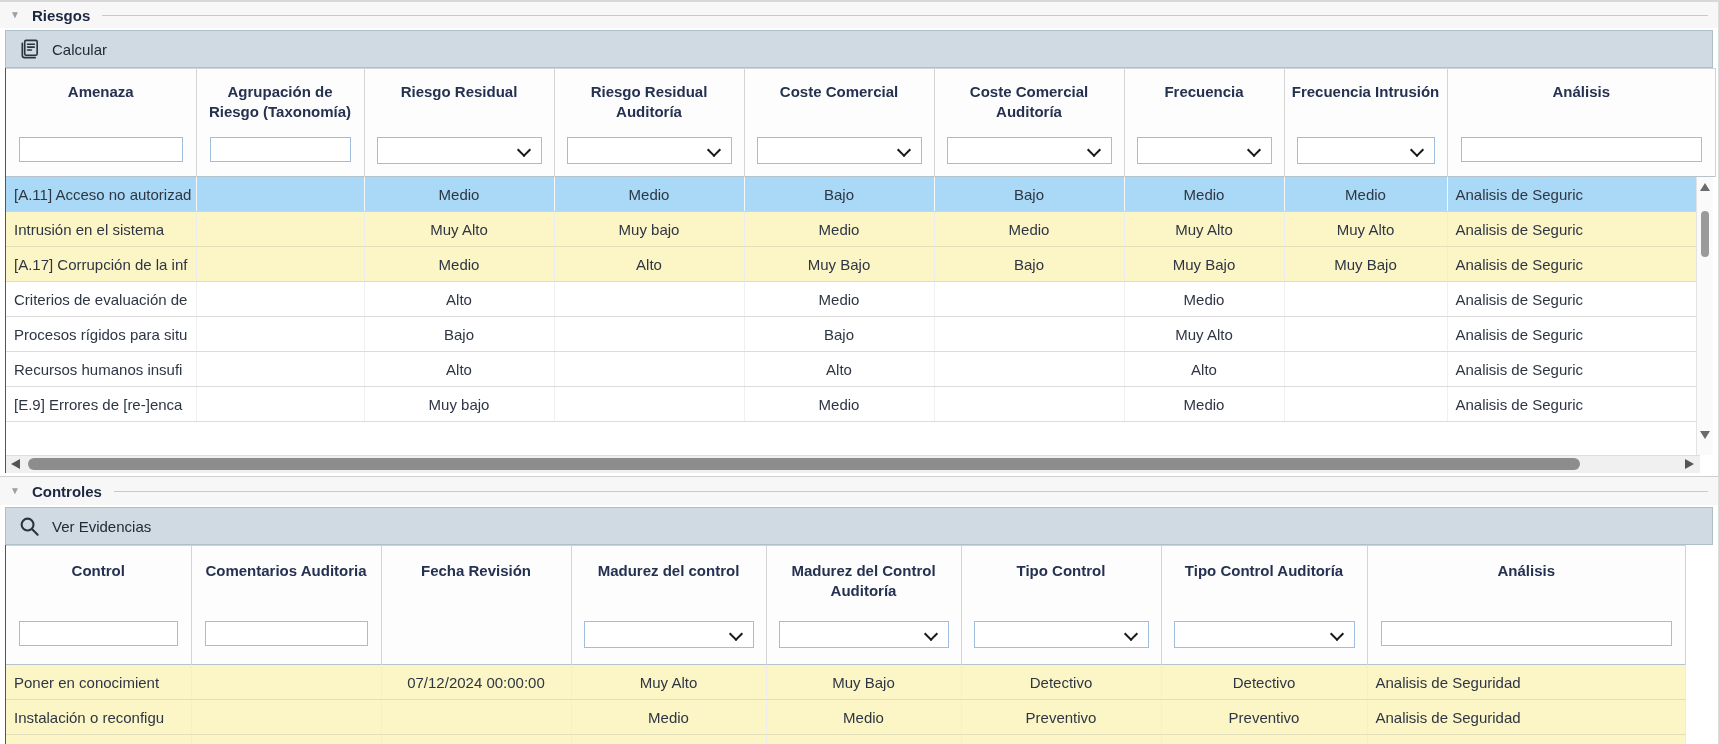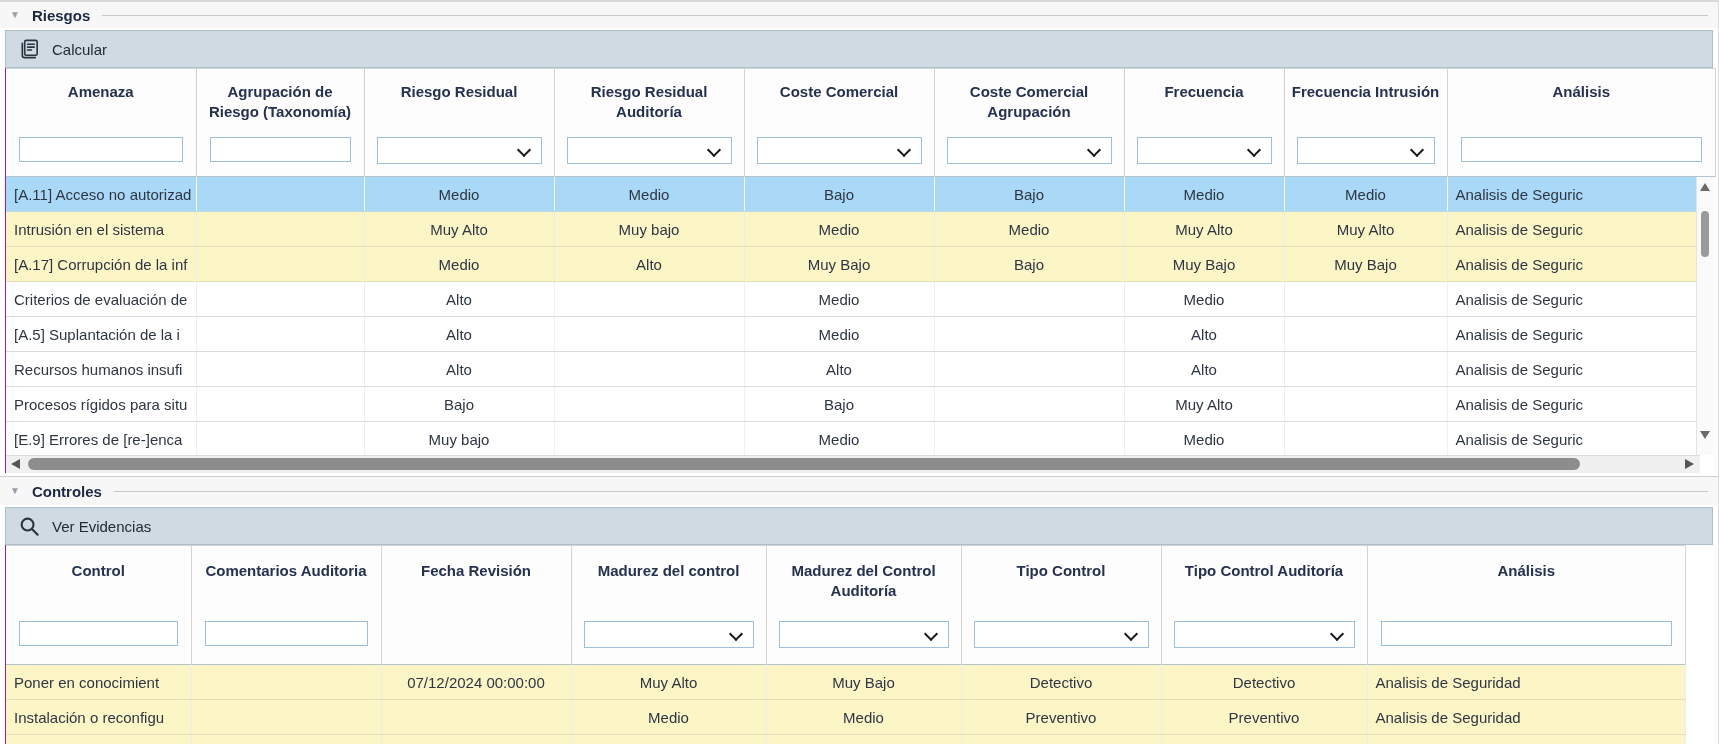--- a/index.html
+++ b/index.html
@@ -110,21 +110,21 @@
             <col style="width:163px">
             <col>
         </colgroup>
         <thead>
           <tr id="riesgos-head-row">
               <th>Amenaza</th>
               <th>Agrupación de Riesgo (Taxonomía)</th>
               <th>Riesgo Residual</th>
               <th>Riesgo Residual Auditoría</th>
               <th>Coste Comercial</th>
-              <th>Coste Comercial Agrupación</th>
+              <th>Coste Comercial Auditoría</th>
               <th>Frecuencia</th>
               <th>Frecuencia Intrusión</th>
               <th>Análisis</th>
             </tr>
           <tr id="riesgos-filter-row">
               <td class="filter-cell">
                 <input class="f-input" type="text" style="">
               </td>
               <td class="filter-cell">
                 <input class="f-input" type="text" style="">
@@ -218,49 +218,38 @@
                 <td class="ac"></td>
                 <td class="ac">Alto</td>
                 <td class="ac"></td>
                 <td class="ac">Medio</td>
                 <td class="ac"></td>
                 <td class="ac">Medio</td>
                 <td class="ac"></td>
                 <td class="al">Analisis de Seguric</td>
               </tr>
               <tr class="state-plain">
-                <td class="al">[A.5] Suplantación de la i</td>
-                <td class="ac"></td>
-                <td class="ac">Alto</td>
-                <td class="ac"></td>
-                <td class="ac">Medio</td>
-                <td class="ac"></td>
-                <td class="ac">Alto</td>
+                <td class="al">Procesos rígidos para situ</td>
+                <td class="ac"></td>
+                <td class="ac">Bajo</td>
+                <td class="ac"></td>
+                <td class="ac">Bajo</td>
+                <td class="ac"></td>
+                <td class="ac">Muy Alto</td>
                 <td class="ac"></td>
                 <td class="al">Analisis de Seguric</td>
               </tr>
               <tr class="state-plain">
                 <td class="al">Recursos humanos insufi</td>
                 <td class="ac"></td>
                 <td class="ac">Alto</td>
                 <td class="ac"></td>
                 <td class="ac">Alto</td>
                 <td class="ac"></td>
                 <td class="ac">Alto</td>
-                <td class="ac"></td>
-                <td class="al">Analisis de Seguric</td>
-              </tr>
-              <tr class="state-plain">
-                <td class="al">Procesos rígidos para situ</td>
-                <td class="ac"></td>
-                <td class="ac">Bajo</td>
-                <td class="ac"></td>
-                <td class="ac">Bajo</td>
-                <td class="ac"></td>
-                <td class="ac">Muy Alto</td>
                 <td class="ac"></td>
                 <td class="al">Analisis de Seguric</td>
               </tr>
               <tr class="state-plain">
                 <td class="al">[E.9] Errores de [re-]enca</td>
                 <td class="ac"></td>
                 <td class="ac">Muy bajo</td>
                 <td class="ac"></td>
                 <td class="ac">Medio</td>
                 <td class="ac"></td>

